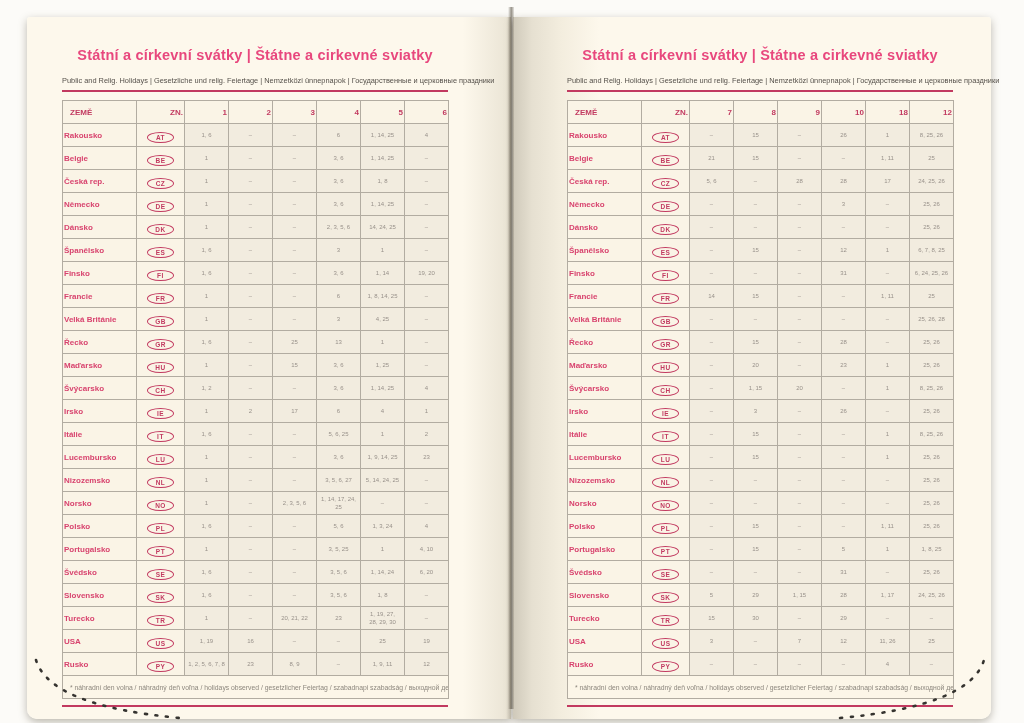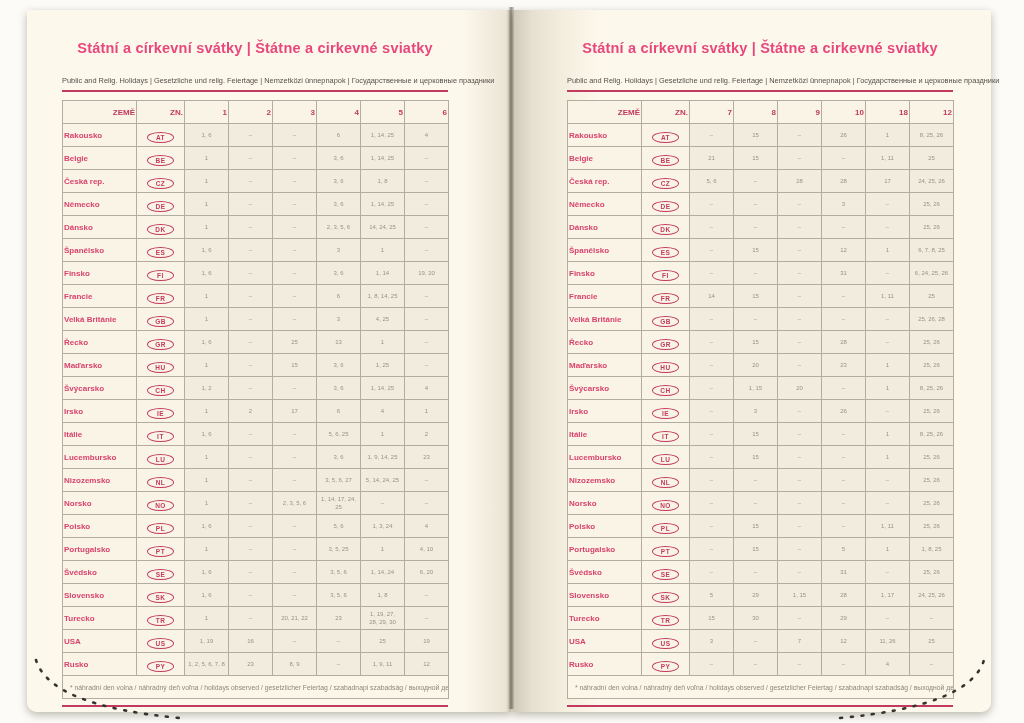--- a/index.html
+++ b/index.html
@@ -2,21 +2,21 @@
 <html><head>
 <meta charset="utf-8">
 <style>
   html,body{margin:0;padding:0;}
   body{
     width:1024px;height:723px;position:relative;overflow:hidden;
     background:#fcfbf8;
     font-family:"Liberation Sans", sans-serif;
   }
   .page{
-    position:absolute;top:10px;height:702px;
+    position:absolute;top:17px;height:702px;
     background:#fdf8ec;
     box-shadow:0 3px 9px rgba(90,82,62,.4);
   }
   .page-left{
     left:27px;width:484px;
     border-radius:3px 0 0 10px;
     background:linear-gradient(90deg,#fdf8ec 0%,#fdf8ec 90%,#ebe5d6 99%,#c9c3b4 100%);
   }
   .page-right{
     left:513px;width:478px;
@@ -29,38 +29,38 @@
   }
   .sheet{position:absolute;top:30px;width:386px;}
   .page-left .sheet{left:35px;}
   .page-right .sheet{left:54px;}
 
   .page-title{
     text-align:center;color:#e8477d;font-weight:bold;
     font-size:14.5px;letter-spacing:.2px;white-space:nowrap;
   }
   .page-subtitle{
-    margin-top:20px;text-align:left;color:#55504a;
+    margin-top:13px;text-align:left;color:#55504a;
     font-size:7.4px;white-space:nowrap;
   }
   .rule{height:2px;background:#c23a60;}
   .top-rule{margin-top:5px;}
   .bottom-rule{margin-top:6px;}
 
   table.holiday-table{
     margin-top:8px;width:386px;border-collapse:collapse;table-layout:fixed;
   }
   .holiday-table th,.holiday-table td{
     border:1px solid #b2aca1;overflow:hidden;
   }
   .holiday-table th{
     background:#faf4e6;color:#c23a60;font-size:8px;font-weight:bold;
     height:20px;text-align:right;
   }
-  .holiday-table th.country-col{text-align:right;padding-left:7px;}
+  .holiday-table th.country-col{text-align:left;padding-left:7px;}
   td.country-cell{
     background:#faf4e6;color:#d8436e;font-weight:bold;font-size:8px;
     text-align:left;height:20px;
   }
   td.code-cell{background:#faf4e6;text-align:center;}
   .code-badge{
     display:inline-block;border:1px solid #c23a60;color:#c23a60;
     border-radius:50%;width:25px;line-height:9px;font-size:6.5px;
     font-weight:bold;text-align:center;letter-spacing:.5px;
   }

